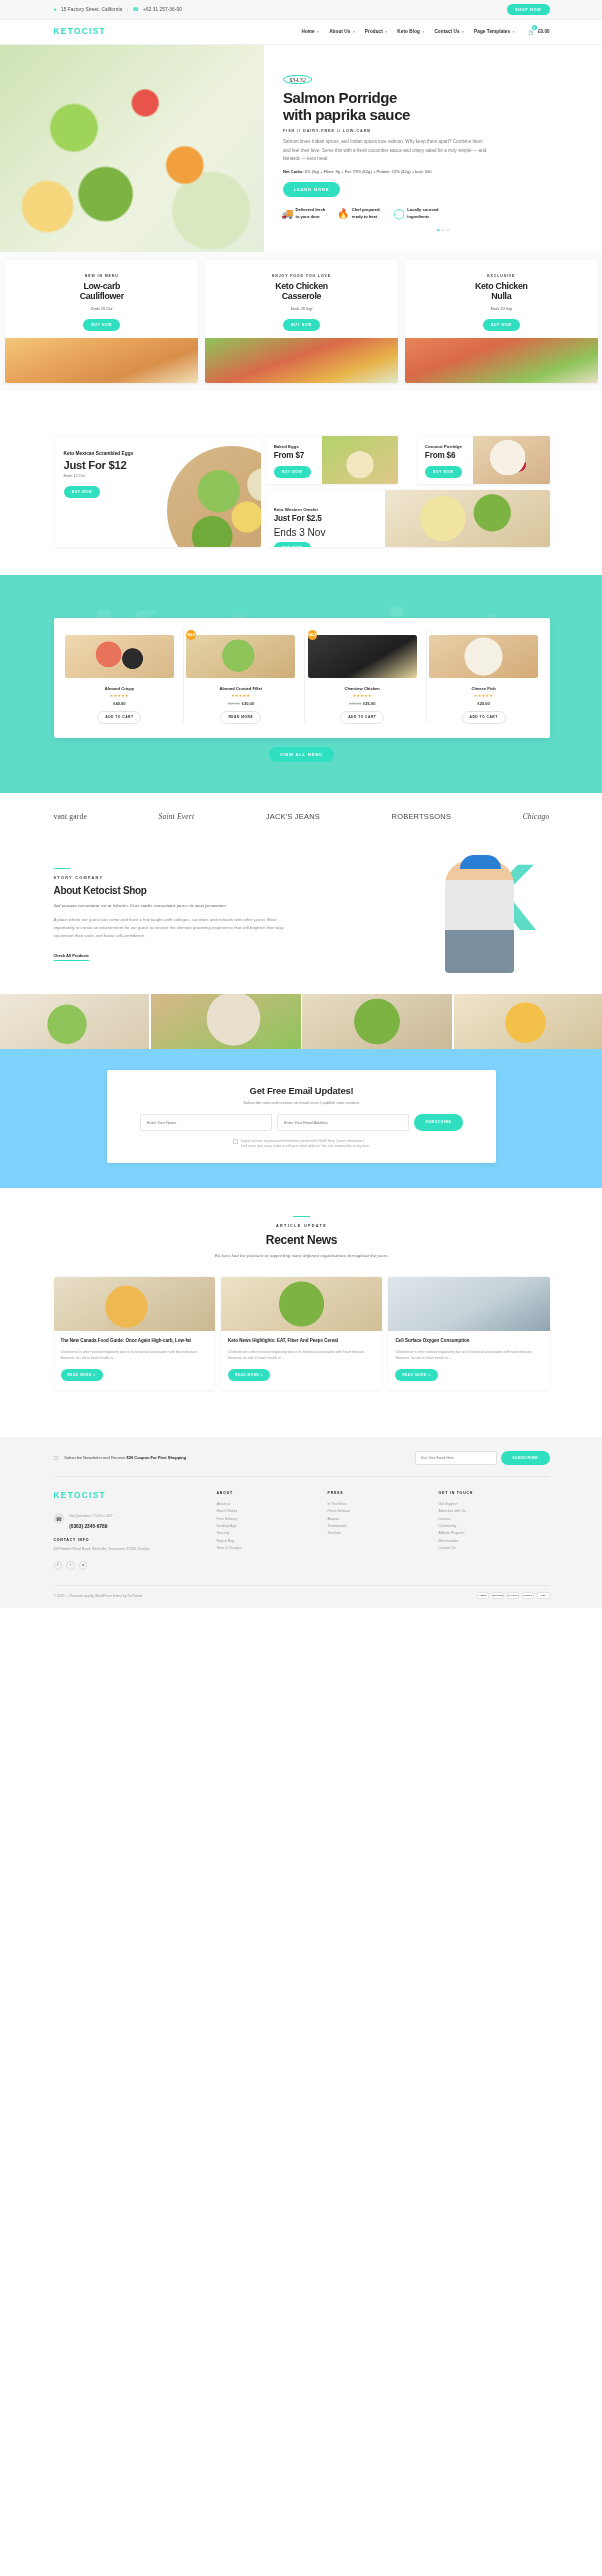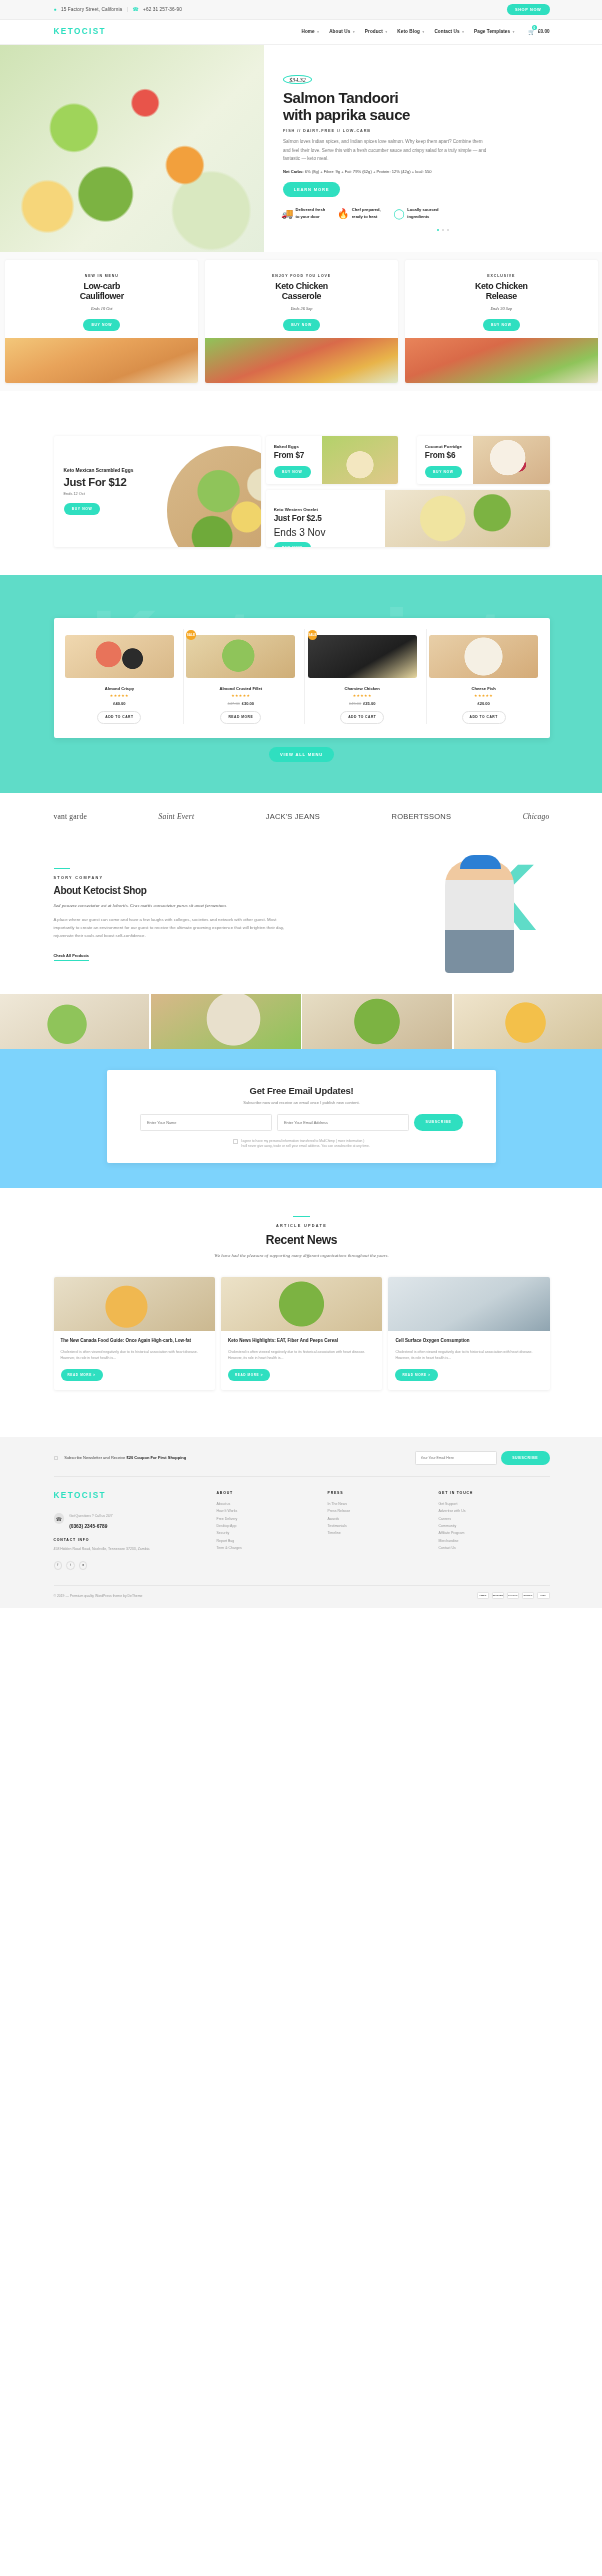--- a/index.html
+++ b/index.html
@@ -99,21 +99,21 @@
   .sec { padding: 28px 0; }
   .sec-head { text-align: center; }
   .sec-rule { width: 16.3px; height: 1.3px; background: #2fdfc0; margin: 0 auto 7px; }
   .sec-rule.w { background: #fff; }
   .sec-kicker { font-size: 3.8px; font-weight: bold; letter-spacing: 1.3px; color: #3c3c3c; }
   .sec-title { font-size: 12px; font-weight: bold; letter-spacing: -0.3px; margin: 5px 0 5.7px; color: #232323; }
   .sec-sub { font-family: "Liberation Serif", serif; font-style: italic; font-size: 4.8px; line-height: 1.7; color: #6e6e6e; width: 213px; margin: 0 auto; }
 
   
   .menu-grid { display: flex; gap: 5.7px; margin-top: 16.3px; }
-  .menu-left { width: 207px; background: #fff; border-radius: 1.9px; box-shadow: 0 0.6px 3.1px rgba(0,0,0,.07); padding: 15px 0 15px 10px; position: relative; overflow: hidden; display: flex; flex-direction: column; justify-content: center; }
+  .menu-left { width: 207px; background: #fff; border-radius: 1.9px; box-shadow: 0 0.6px 3.1px rgba(0,0,0,.07); padding: 15px 0 15px 10px; position: relative; overflow: hidden; display: flex; flex-direction: column; justify-content: flex-start; }
   .menu-left .mini-name { font-size: 4.8px; font-weight: bold; color: #232323; }
   .menu-left .mini-price { font-size: 11.3px; font-weight: bold; margin: 3.1px 0 2.5px; letter-spacing: -0.3px; }
   .menu-left .mini-ends { font-size: 3.9px; color: #6f6f6f; margin-bottom: 5.7px; }
   .salad-disc { position: absolute; right: -35px; top: 10px; width: 129px; height: 129px; border-radius: 50%;
     background: radial-gradient(circle at 40% 35%, #8fc45a 0 18%, transparent 19%),
                 radial-gradient(circle at 62% 55%, #f0d46a 0 14%, transparent 15%),
                 radial-gradient(circle at 35% 70%, #6faa3a 0 16%, transparent 17%),
                 radial-gradient(circle at 75% 30%, #e8e0c0 0 12%, transparent 13%),
                 linear-gradient(140deg,#d8b98a,#c7a06a); }
   .menu-right { flex: 1; display: flex; flex-direction: column; gap: 5.7px; }
@@ -282,21 +282,21 @@
         </div>
       </div>
     </div>
   </div>
 
   <div class="hero">
     <div class="hero-img"></div>
     <div class="hero-txt">
       <div class="price-tag">$34.32</div>
       <h1 class="hero-title">
-        <span>Salmon Tandoori</span><br>
+        <span>Salmon Porridge</span><br>
         <span>with paprika sauce</span>
       </h1>
       <div class="hero-cats">FISH // DAIRY-FREE // LOW-CARB</div>
       <div class="hero-desc">Salmon loves Indian spices, and Indian spices love salmon. Why keep them apart? Combine them and feel their love. Serve this with a fresh cucumber sauce and crispy salad for a truly simple — and fantastic — keto meal.</div>
       <div class="hero-nutri">
         <b>Net Carbs:</b>
         <span>6% (8g) + Fiber: 9g + Fat: 79% (62g) + Protein: 12% (42g) + kcal: 550</span>
       </div>
       <button class="btn-pill">LEARN MORE</button>
       <div class="hero-feats">
@@ -336,21 +336,21 @@
         <div class="promo-kicker">ENJOY FOOD YOU LOVE</div>
         <div class="promo-title"><span>Keto Chicken</span><br><span>Casserole</span></div>
         <div class="promo-ends">Ends 26 Sep</div>
         <button class="btn-sm">BUY NOW</button>
       </div>
       <div class="promo-img pimg2"></div>
     </div>
     <div class="promo">
       <div class="promo-body">
         <div class="promo-kicker">EXCLUSIVE</div>
-        <div class="promo-title"><span>Keto Chicken</span><br><span>Release</span></div>
+        <div class="promo-title"><span>Keto Chicken</span><br><span>Nulla</span></div>
         <div class="promo-ends">Ends 30 Sep</div>
         <button class="btn-sm">BUY NOW</button>
       </div>
       <div class="promo-img pimg3"></div>
     </div>
   </div>
 
   <div class="sec">
     <div class="container">
       <div class="menu-grid">

